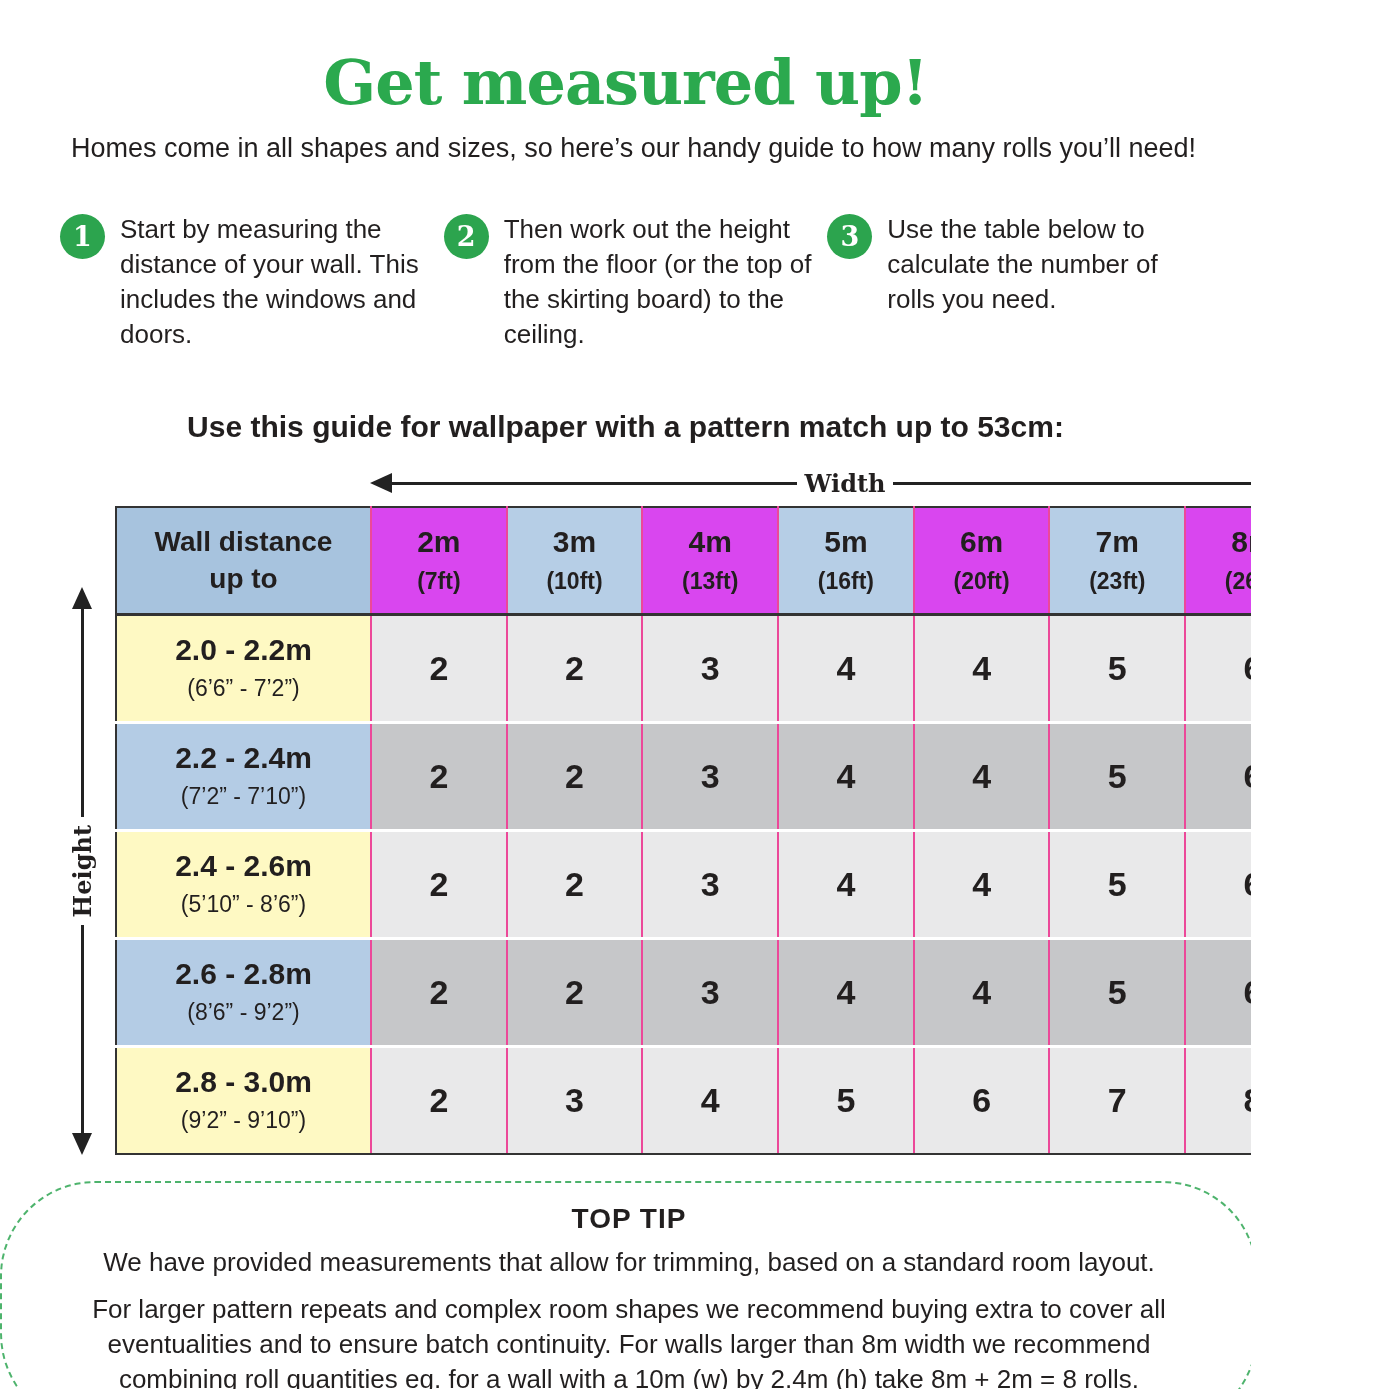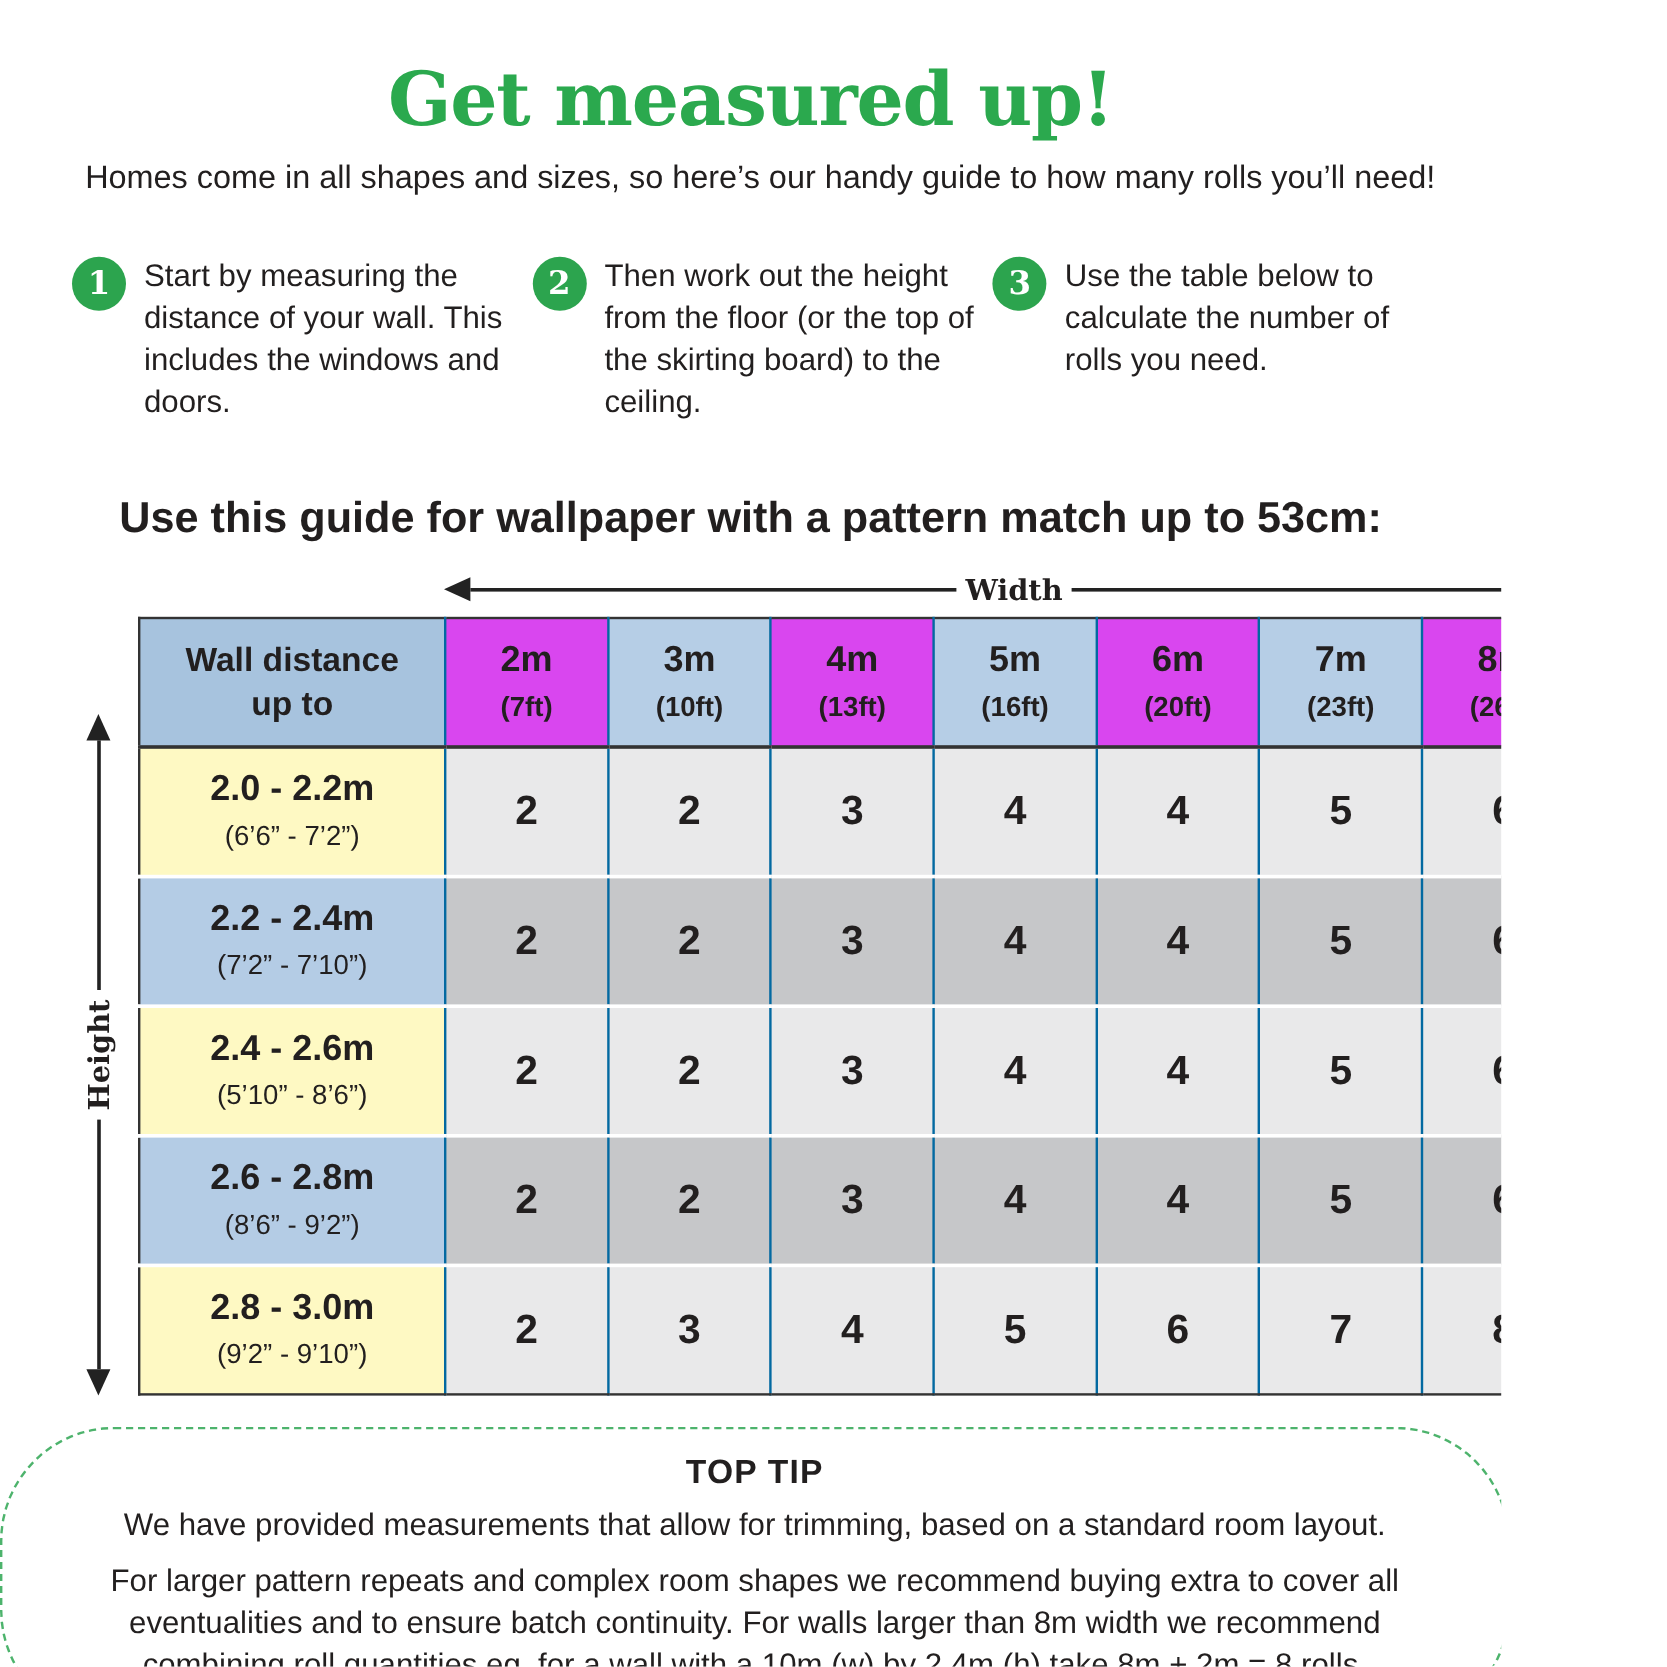--- a/index.html
+++ b/index.html
@@ -35,21 +35,21 @@
     display: flex; align-items: center; justify-content: center;
     margin-top: 2px;
   }
   .step-text { font-size: 26px; line-height: 35px; max-width: 335px; }
 
   
   .table-caption {
     margin-top: 58px;
     text-align: center;
     font-weight: bold;
-    font-size: 36px;
+    font-size: 30px;
   }
 
   
   .table-zone { position: relative; margin: 26px 69px 0 115px; width: 1205px; }
 
   
   .width-arrow {
     margin-left: 255px; width: 950px; height: 26px;
     display: flex; align-items: center;
   }
@@ -73,21 +73,21 @@
     writing-mode: vertical-rl; transform: rotate(180deg);
     font-family: "DejaVu Serif", serif; font-weight: bold; font-size: 24px;
     padding: 8px 0;
   }
 
   
   table.rolls { border-collapse: collapse; table-layout: fixed; width: 1205px; margin-top: 10px; }
   table.rolls col.c0 { width: 255px; }
   table.rolls col.cn { width: 135.7px; }
   table.rolls td, table.rolls th {
-    border-left: 2px solid #333; border-right: 2px solid #0369a1;
+    border-left: 2px solid #333; border-right: 2px solid #ec4899;
     text-align: center; vertical-align: middle; padding: 0;
   }
   tr.head th { height: 107px; border-top: 2px solid #333; border-bottom: 3px solid #333; }
   tr.body td { height: 108px; border-bottom: 3px solid #fff; }
   tr.body:last-child td { border-bottom: 2px solid #333; }
 
   .corner    { background: #a7c3de; }
   th.hl      { background: #d946ef; margin-left: 31px; }
   th.hd      { background: #b6cee6; }
   tr.r-odd  td.lbl { background: #fef9c3; }

